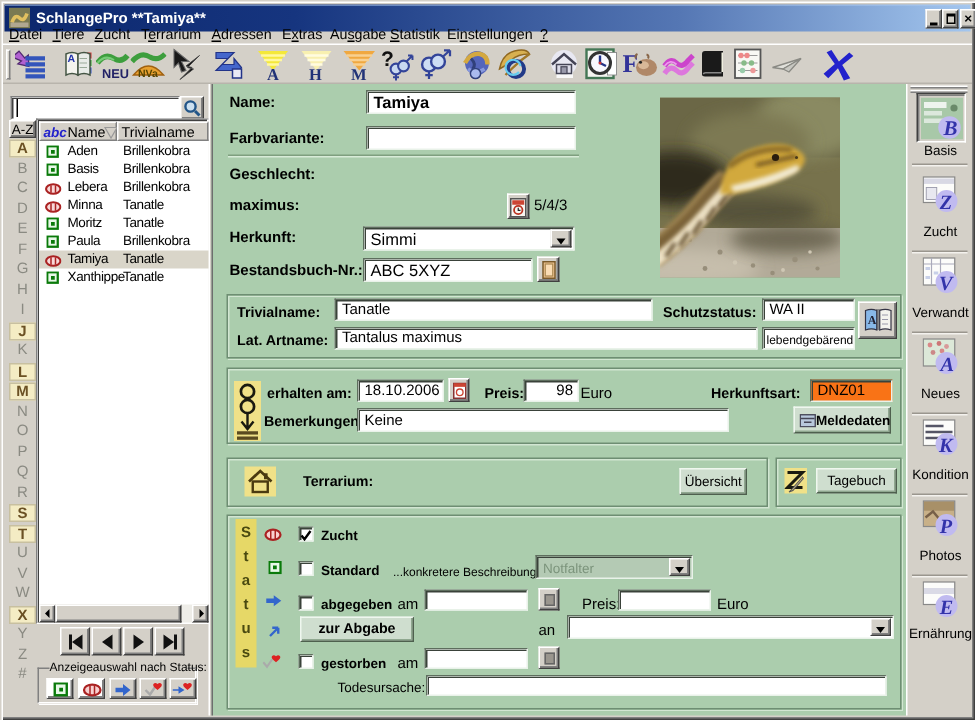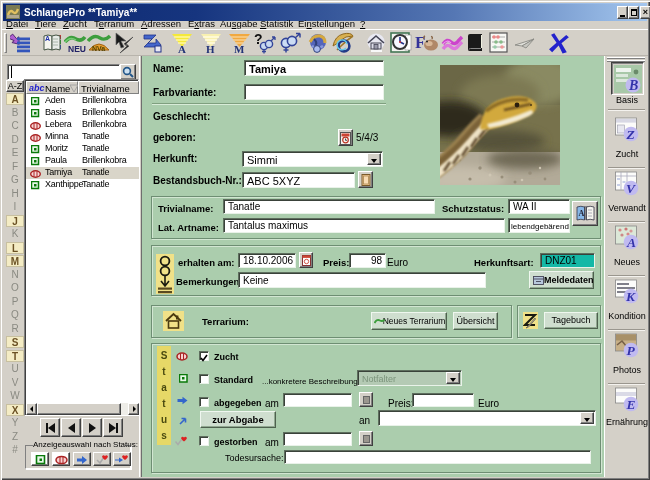--- a/index.html
+++ b/index.html
@@ -375,21 +375,21 @@
 </div>
 
 <div class="abs" id="main" style="left:141px;top:56px;width:463px;height:421px;background:#abcdad;border-left:1px solid #6e6e6e">
 
  <div class="lbl" style="left:11px;top:7px">Name:</div>
  <div class="inp" style="left:102px;top:4px;width:140px;height:16px;font-weight:bold">Tamiya</div>
  <div class="lbl" style="left:11px;top:31px">Farbvariante:</div>
  <div class="inp" style="left:102px;top:28px;width:140px;height:16px"></div>
  <div class="abs" style="left:10px;top:47px;width:234px;height:2px;border-top:1px solid #7f9f7f;border-bottom:1px solid #d8ecd8"></div>
  <div class="lbl" style="left:11px;top:55px">Geschlecht:</div>
- <div class="lbl" style="left:11px;top:76px">geboren:</div>
+ <div class="lbl" style="left:11px;top:76px">maximus:</div>
  <div class="btng" style="left:196px;top:73px;width:15px;height:17px;padding-top:2px"><svg width="11" height="13" viewBox="0 0 11 13">
         <rect x="0.5" y="0.5" width="10" height="12" fill="#f8f4f0" stroke="#555" stroke-width="1"></rect>
         <rect x="1.5" y="1.5" width="8" height="3" fill="#cc4433"></rect>
         <circle cx="5.5" cy="8" r="2.8" fill="none" stroke="#bb3322" stroke-width="1.2"></circle>
         <path d="M5.5 6.5 v1.8 h1.5" stroke="#222" stroke-width="0.8" fill="none"></path>
       </svg></div>
  <div class="txt" style="left:214px;top:76px">5/4/3</div>
  <div class="lbl" style="left:11px;top:97px">Herkunft:</div>
  <div class="inp" style="left:100px;top:95px;width:141px;height:16px">Simmi<div class="cmbarrow"></div></div>
  <div class="lbl" style="left:11px;top:119px">Bestandsbuch-Nr.:</div>
@@ -481,42 +481,38 @@
  <div class="inp" style="left:96px;top:197px;width:58px;height:15px;font-size:10px;padding-top:1px">18.10.2006</div>
  <div class="btng" style="left:157px;top:196px;width:14px;height:16px;padding-top:2px"><svg width="9" height="11" viewBox="0 0 9 11">
         <rect x="0.5" y="0.5" width="8" height="10" fill="#fff" stroke="#883333" stroke-width="1"></rect>
         <rect x="0.5" y="0.5" width="8" height="2.4" fill="#cc4433"></rect>
         <circle cx="4.5" cy="6.5" r="2.2" fill="none" stroke="#cc4433" stroke-width="0.9"></circle>
       </svg></div>
  <div class="lbl" style="left:181px;top:201px;font-size:9.5px">Preis:</div>
  <div class="inp" style="left:207px;top:197px;width:37px;height:15px;font-size:10px;padding-top:1px;text-align:right;padding-right:3px">98</div>
  <div class="txt" style="left:245px;top:201px">Euro</div>
  <div class="lbl" style="left:332px;top:201px;font-size:9.5px">Herkunftsart:</div>
- <div class="inp" style="left:398px;top:197px;width:55px;height:15px;font-size:10px;padding-top:1px;background:#14b8a6">DNZ01</div>
+ <div class="inp" style="left:398px;top:197px;width:55px;height:15px;font-size:10px;padding-top:1px;background:#f97316">DNZ01</div>
  <div class="lbl" style="left:34px;top:220px;font-size:9.5px">Bemerkungen:</div>
  <div class="inp" style="left:96px;top:216px;width:248px;height:16px;font-size:10px;padding-top:2px">Keine</div>
  <div class="btn" style="left:387px;top:215px;width:65px;height:18px;font-weight:bold;font-size:9px;line-height:16px;padding-left:14px">
    <svg class="abs" style="left:3px;top:4px" width="11" height="9" viewBox="0 0 11 9">
         <rect x="0.5" y="0.5" width="10" height="8" fill="#b8c8dc" stroke="#445" stroke-width="0.9"></rect>
         <path d="M1 3 h9 M3 5.5 h5" stroke="#445" stroke-width="0.9"></path>
       </svg>Meldedaten</div>
 
  <div class="grp" style="left:9px;top:249px;width:361px;height:33px"></div>
  <div class="abs" style="left:21px;top:255px;width:21px;height:20px;background:#f0e188">
   <svg width="21" height="20" viewBox="0 0 21 20">
         <path d="M3 10 L10.5 3 L18 10" stroke="#4a3a10" stroke-width="1.8" fill="none"></path>
         <rect x="5.5" y="10" width="10" height="7" fill="none" stroke="#4a3a10" stroke-width="1.6"></rect>
         <rect x="13" y="4.5" width="2.4" height="4" fill="#4a3a10"></rect>
       </svg>
  </div>
  <div class="lbl" style="left:60px;top:260px;font-size:9.5px">Terrarium:</div>
- <div class="btn" style="left:229px;top:256px;width:76px;height:18px;font-size:8.5px;line-height:16px;padding-left:10px">
-   <svg class="abs" style="left:2px;top:4px" width="11" height="9" viewBox="0 0 11 9">
-        <path d="M0.5 6 Q3 1.5 6 3.5 Q8.5 5 10.5 2.5" stroke="#3d9e3d" stroke-width="2" fill="none"></path>
-      </svg>Neues Terrarium</div>
  <div class="btn" style="left:311px;top:256px;width:45px;height:18px;font-size:9px;line-height:16px">Übersicht</div>
 
  <div class="grp" style="left:375px;top:249px;width:84px;height:33px"></div>
  <div class="abs" style="left:381px;top:256px;width:15px;height:17px;background:#f0e188">
   <svg width="15" height="17" viewBox="0 0 15 17">
         <path d="M2 3 h10 L2 13 h10" stroke="#1a1a10" stroke-width="2" fill="none"></path>
         <path d="M12 6 L5 14 l-2 2 2.6-1 7-8 Z" fill="#c8b888" stroke="#555" stroke-width="0.7"></path>
       </svg>
  </div>
  <div class="btn" style="left:402px;top:256px;width:54px;height:17px;font-size:9px;line-height:15px">Tagebuch</div>

